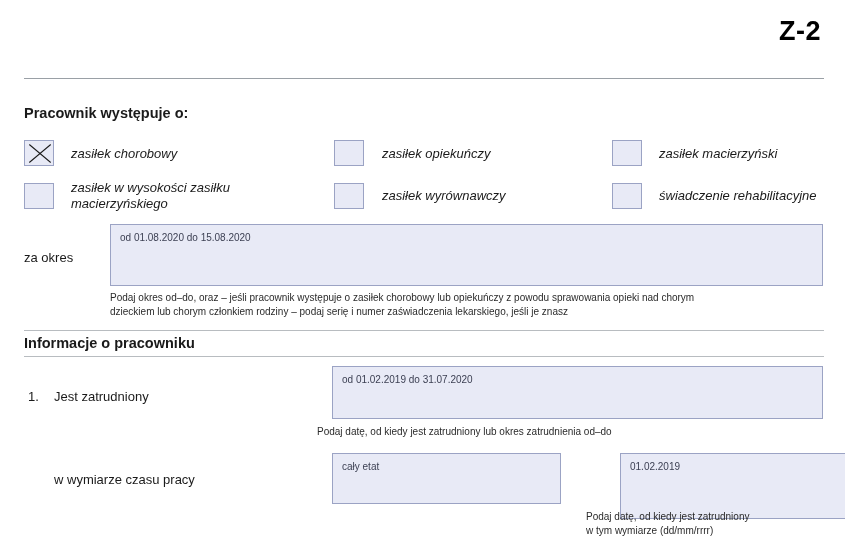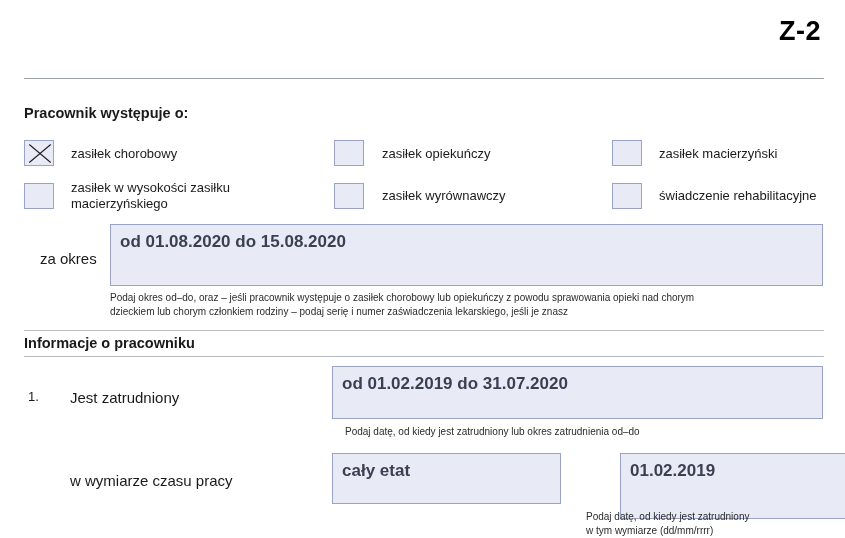--- a/index.html
+++ b/index.html
@@ -66,43 +66,42 @@
     background: #1a1a1a;
   }
   .cb.checked::before { transform: rotate(40deg); }
   .cb.checked::after  { transform: rotate(-40deg); }
 
   .cb-label {
     position: absolute;
     font-size: 13px;
     line-height: 16px;
     color: #1a1a1a;
+    font-style: italic;
   }
 
   
   .field {
     position: absolute;
     border: 1px solid #9ba3c4;
     background: #e8eaf6;
     box-sizing: border-box;
   }
   .field .val {
     position: absolute;
     left: 9px;
     top: 7px;
-    font-size: 17px;
+    font-size: 10px;
     color: #3b3f52;
     white-space: pre;
-    font-weight: bold;
   }
   .row-label {
     position: absolute;
-    font-size: 15px;
+    font-size: 13px;
     color: #1a1a1a;
-    margin-left: 16px;
   }
   .hint {
     position: absolute;
     font-size: 10px;
     line-height: 14px;
     color: #2b2b2b;
     white-space: pre-line;
   }
   .num {
     position: absolute;
@@ -148,21 +147,21 @@
 
   <div class="rule thin" style="top:330px;"></div>
   <div class="section-title" style="left:24px; top:335px;">Informacje o pracowniku</div>
   <div class="rule thin" style="top:356px;"></div>
 
   <div class="num" style="left:28px; top:389px;">1.</div>
   <div class="row-label" style="left:54px; top:389px;">Jest zatrudniony</div>
   <div class="field" style="left:332px; top:366px; width:491px; height:53px;text-align:right;">
     <span class="val">od 01.02.2019 do 31.07.2020</span>
   </div>
-  <div class="hint" style="left:345px; top:425px; width:490px;">Podaj datę, od kiedy jest zatrudniony lub okres zatrudnienia od–do</div>
+  <div class="hint" style="left:317px; top:425px; width:490px;">Podaj datę, od kiedy jest zatrudniony lub okres zatrudnienia od–do</div>
 
   <div class="row-label" style="left:54px; top:472px;">w wymiarze czasu pracy</div>
   <div class="field" style="left:332px; top:453px; width:229px; height:51px;">
     <span class="val">cały etat</span>
   </div>
 
   <div class="field" style="left:620px; top:453px; width:238px; height:66px;">
     <span class="val">01.02.2019</span>
   </div>
   <div class="hint" style="left:586px; top:510px; width:240px;">Podaj datę, od kiedy jest zatrudniony

